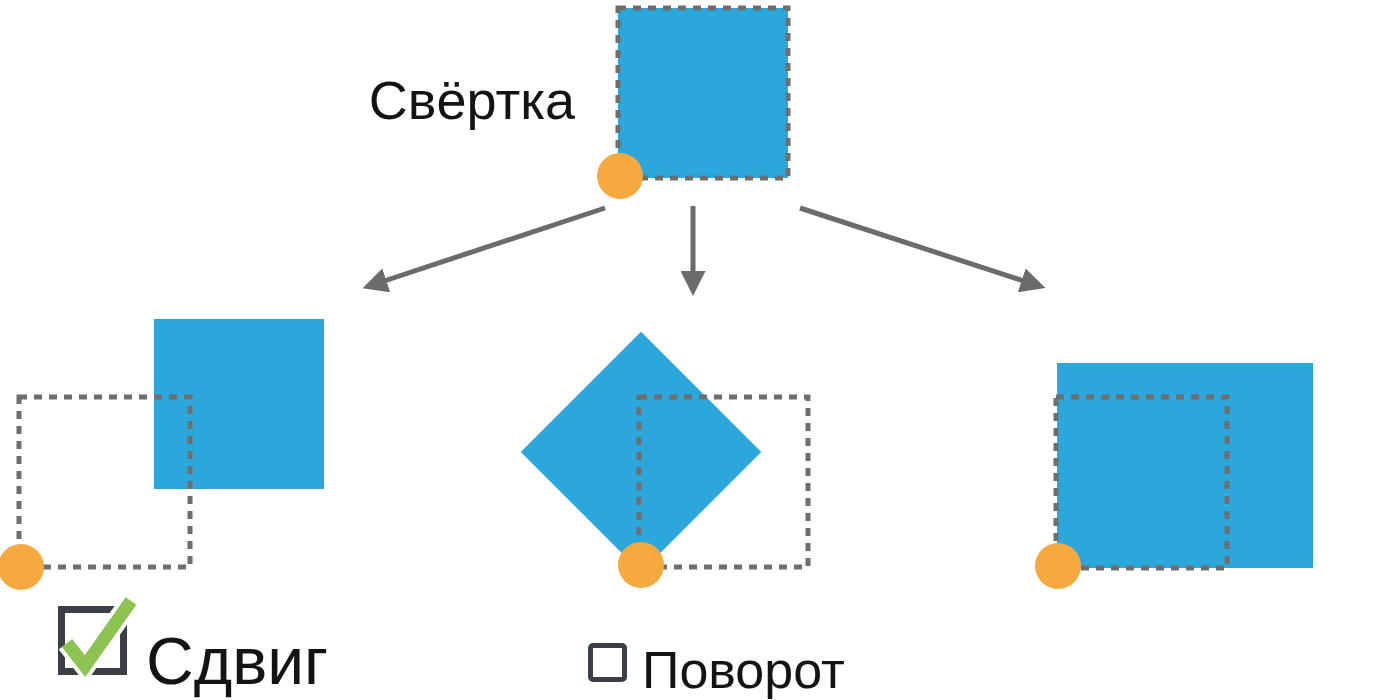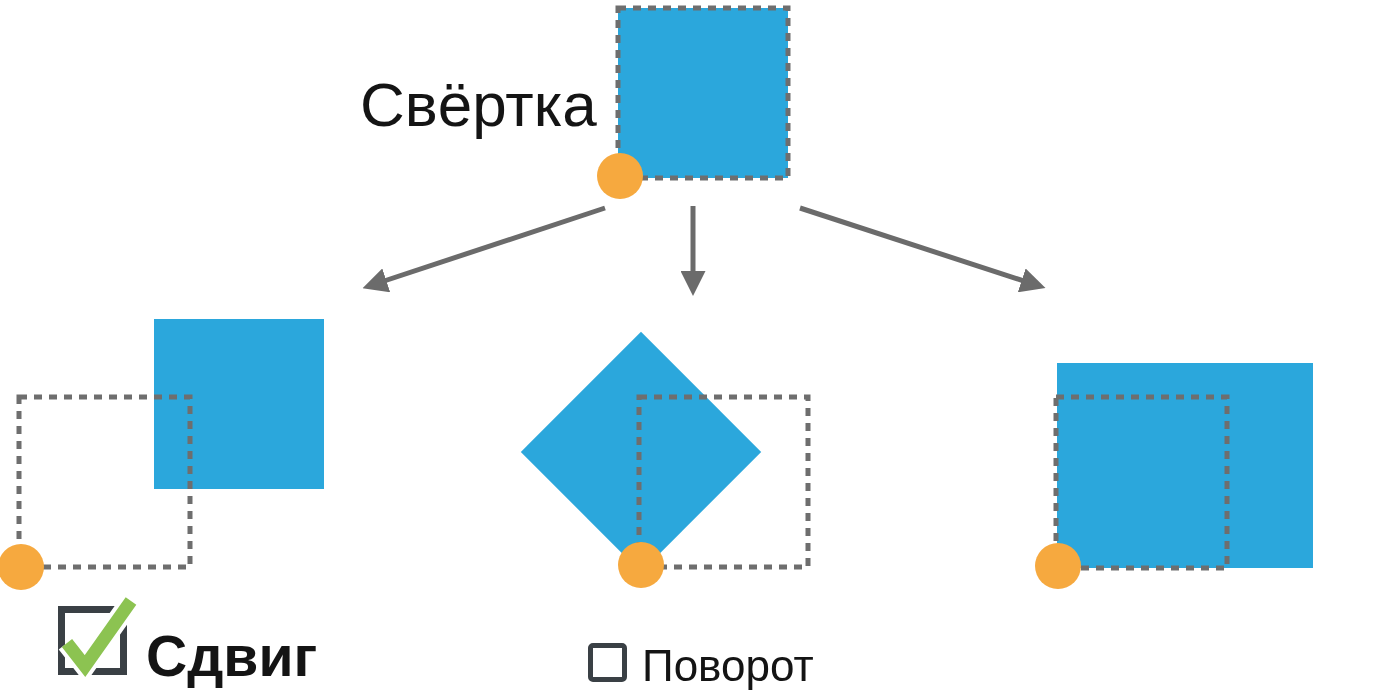--- a/index.html
+++ b/index.html
@@ -8,25 +8,25 @@
     font-family:"Liberation Sans","DejaVu Sans",sans-serif;color:var(--text,#141414);
   }
   .layer{position:absolute;left:0;top:0;}
   .blue-fill{fill:var(--blue,#2BA7DC);}
   .orange-fill{fill:var(--orange,#F6A93F);}
   .gray-fill{fill:var(--gray,#6B6B6B);}
   .arrow-line{stroke:var(--gray,#6B6B6B);stroke-width:5;fill:none;}
   .dashed-outline{fill:none;stroke:var(--dash-gray,#6E6E6E);stroke-width:5;stroke-dasharray:8 7;}
   .root-label{
     position:absolute;left:360px;top:72px;width:215px;text-align:right;
-    font-size:62px;line-height:1.05;white-space:nowrap;
+    font-size:54px;line-height:1.05;white-space:nowrap;
   }
   .option{position:absolute;}
-  .option-label{position:absolute;font-size:44px;line-height:1.0;white-space:nowrap;}
-  .option-label.big{font-size:57px;font-weight:700;}
+  .option-label{position:absolute;font-size:52px;line-height:1.0;white-space:nowrap;}
+  .option-label.big{font-size:66px;font-weight:400;}
   .cb-empty{
     position:absolute;box-sizing:border-box;
     border:5px solid var(--checkbox-dark,#45484A);border-radius:5px;background:#fff;
   }
   .cb-checked-svg{position:absolute;left:0;top:0;overflow:visible;}
 </style>
 </head>
 <body>
 
 <div class="canvas">

